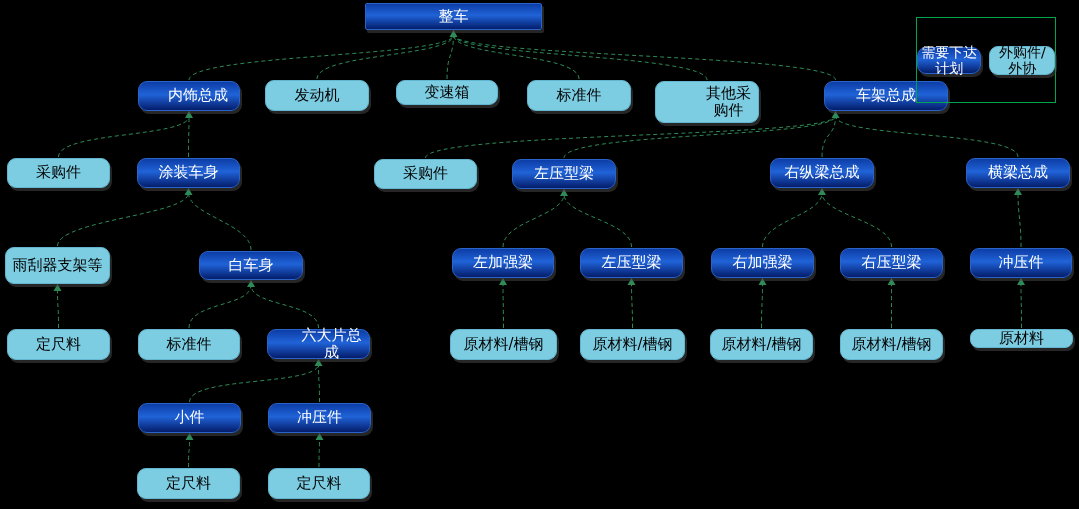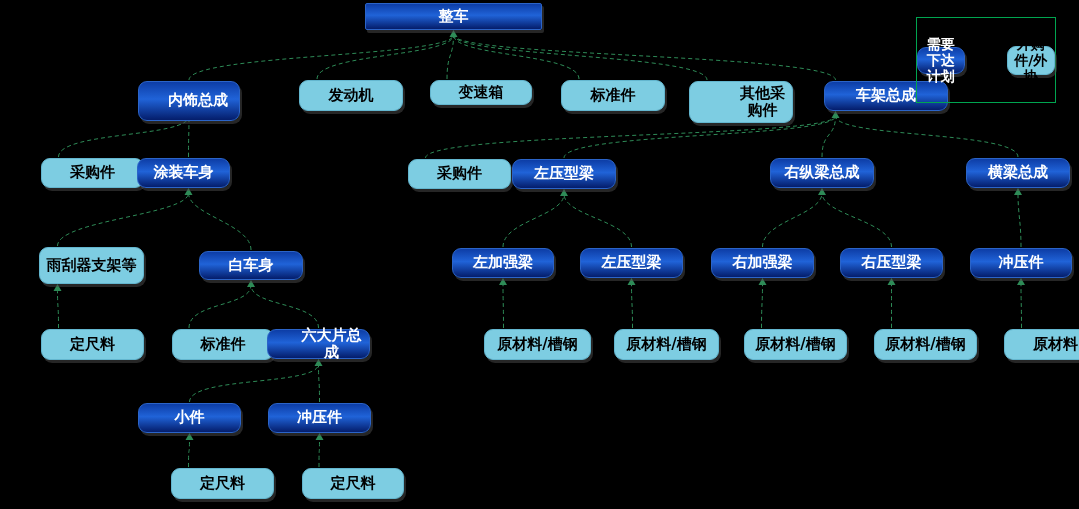--- a/index.html
+++ b/index.html
@@ -7,36 +7,34 @@
     width:1079px;height:509px;position:relative;overflow:hidden;
     font-family:"DejaVu Sans","Liberation Sans",sans-serif;
   }
   #canvas{position:absolute;left:0;top:0;width:1079px;height:509px;}
   #edges{position:absolute;left:0;top:0;}
   .node{
     position:absolute;box-sizing:border-box;
     display:flex;align-items:center;justify-content:center;text-align:center;
     font-size:15px;line-height:1.15;padding:1px 2px;
     white-space:normal;
-    font-weight:bold;
   }
   .node.planned{
     color:#fff;
     background:linear-gradient(180deg,#0d3da6 0%,#2063d8 45%,#041d6b 100%);
     border:1px solid #2b64c8;
     border-radius:9px;
     box-shadow:2px 3px 0 rgba(75,75,75,0.5);
   }
   .node.outsourced{
     color:#000;
     background:#7dcde2;
     border:1px solid #63b6cf;
     border-radius:9px;
     box-shadow:2px 3px 0 rgba(75,75,75,0.5);
-    margin-left:34px;
   }
   .node.rect{border-radius:2px;}
   #legend{
     position:absolute;left:916px;top:17px;width:140px;height:86px;
     border:1px solid #00a550;box-sizing:border-box;
     display:flex;flex-direction:row;align-items:center;justify-content:center;gap:8px;
   }
   #legend .node{position:relative;font-size:14px;}
   #legend .legend-planned{width:120px;height:27px;}
   #legend .legend-outsourced{width:122px;height:29px;}
@@ -90,47 +88,47 @@
       <polygon points="499,285 507,285 503,278" fill="#2e8b57"></polygon>
       <polygon points="627.5,285 635.5,285 631.5,278" fill="#2e8b57"></polygon>
       <polygon points="818,195 826,195 822,188" fill="#2e8b57"></polygon>
       <polygon points="758.5,285 766.5,285 762.5,278" fill="#2e8b57"></polygon>
       <polygon points="887.5,285 895.5,285 891.5,278" fill="#2e8b57"></polygon>
       <polygon points="1014,195 1022,195 1018,188" fill="#2e8b57"></polygon>
       <polygon points="1017,285 1025,285 1021,278" fill="#2e8b57"></polygon>
     </svg>
   <div id="nodes">
       <div class="node planned rect" style="left: 365px; top: 3px; width: 177px; height: 27px;">整车</div>
-      <div class="node planned" style="left: 138px; top: 81px; width: 102px; height: 40px; padding-left: 20px;">内饰总成</div>
+      <div class="node planned" style="left: 138px; top: 81px; width: 102px; height: 30px; padding-left: 20px;">内饰总成</div>
       <div class="node outsourced" style="left: 265px; top: 80px; width: 104px; height: 31px;">发动机</div>
       <div class="node outsourced" style="left: 396px; top: 80px; width: 102px; height: 25px;">变速箱</div>
       <div class="node outsourced" style="left: 527px; top: 80px; width: 104px; height: 31px;">标准件</div>
       <div class="node outsourced" style="left: 655px; top: 81px; width: 104px; height: 42px; padding-left: 45px;">其他采购件</div>
       <div class="node planned" style="left: 824px; top: 81px; width: 124px; height: 30px;">车架总成</div>
       <div class="node outsourced" style="left: 7px; top: 158px; width: 103px; height: 30px;">采购件</div>
-      <div class="node planned" style="left: 137px; top: 158px; width: 93px; height: 30px;">涂装车身</div>
+      <div class="node planned" style="left: 137px; top: 158px; width: 103px; height: 30px;">涂装车身</div>
       <div class="node outsourced" style="left: 374px; top: 159px; width: 103px; height: 30px;">采购件</div>
       <div class="node planned" style="left: 512px; top: 159px; width: 104px; height: 30px;">左压型梁</div>
       <div class="node planned" style="left: 770px; top: 158px; width: 104px; height: 30px;">右纵梁总成</div>
       <div class="node planned" style="left: 966px; top: 158px; width: 104px; height: 30px;">横梁总成</div>
       <div class="node outsourced" style="left: 5px; top: 247px; width: 105px; height: 37px;">雨刮器支架等</div>
       <div class="node planned" style="left: 199px; top: 251px; width: 104px; height: 29px;">白车身</div>
       <div class="node planned" style="left: 452px; top: 248px; width: 102px; height: 30px;">左加强梁</div>
       <div class="node planned" style="left: 580px; top: 248px; width: 103px; height: 30px;">左压型梁</div>
       <div class="node planned" style="left: 711px; top: 248px; width: 103px; height: 30px;">右加强梁</div>
       <div class="node planned" style="left: 840px; top: 248px; width: 103px; height: 30px;">右压型梁</div>
       <div class="node planned" style="left: 970px; top: 248px; width: 102px; height: 30px;">冲压件</div>
       <div class="node outsourced" style="left: 7px; top: 329px; width: 103px; height: 31px;">定尺料</div>
       <div class="node outsourced" style="left: 138px; top: 329px; width: 102px; height: 31px;">标准件</div>
       <div class="node planned" style="left: 267px; top: 329px; width: 103px; height: 30px; padding-left: 28px;">六大片总成</div>
       <div class="node outsourced" style="left: 450px; top: 329px; width: 107px; height: 31px;">原材料/槽钢</div>
       <div class="node outsourced" style="left: 580px; top: 329px; width: 105px; height: 31px;">原材料/槽钢</div>
       <div class="node outsourced" style="left: 710px; top: 329px; width: 103px; height: 31px;">原材料/槽钢</div>
       <div class="node outsourced" style="left: 840px; top: 329px; width: 103px; height: 31px;">原材料/槽钢</div>
-      <div class="node outsourced" style="left: 970px; top: 329px; width: 103px; height: 31px;">原材料</div>
+      <div class="node outsourced" style="left: 970px; top: 329px; width: 103px; height: 19px; border-radius: 8px;">原材料</div>
       <div class="node planned" style="left: 138px; top: 403px; width: 103px; height: 30px;">小件</div>
       <div class="node planned" style="left: 268px; top: 403px; width: 103px; height: 30px;">冲压件</div>
       <div class="node outsourced" style="left: 137px; top: 468px; width: 103px; height: 31px;">定尺料</div>
       <div class="node outsourced" style="left: 268px; top: 468px; width: 102px; height: 31px;">定尺料</div>
     </div>
   <div id="legend">
     <div class="node planned legend-planned">需要下达计划</div>
     <div class="node outsourced legend-outsourced">外购件/外协</div>
   </div>
 </div>

